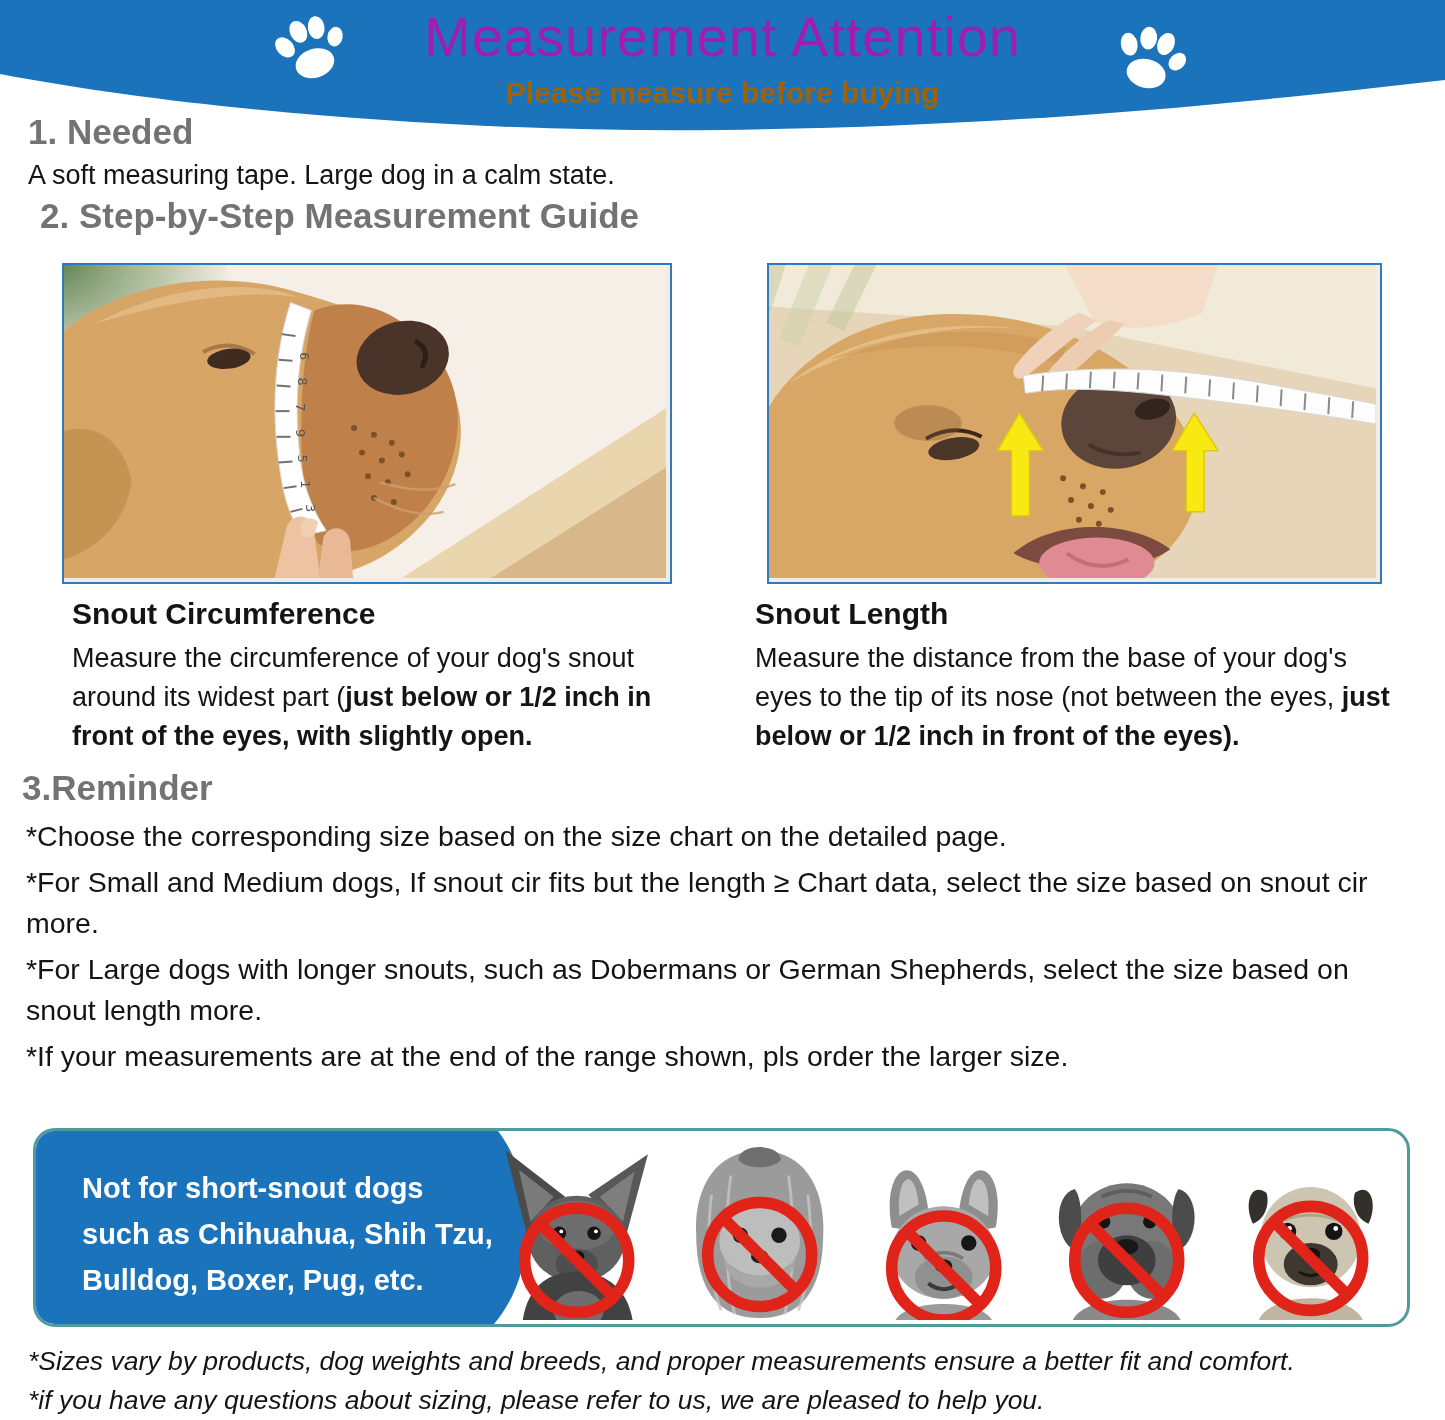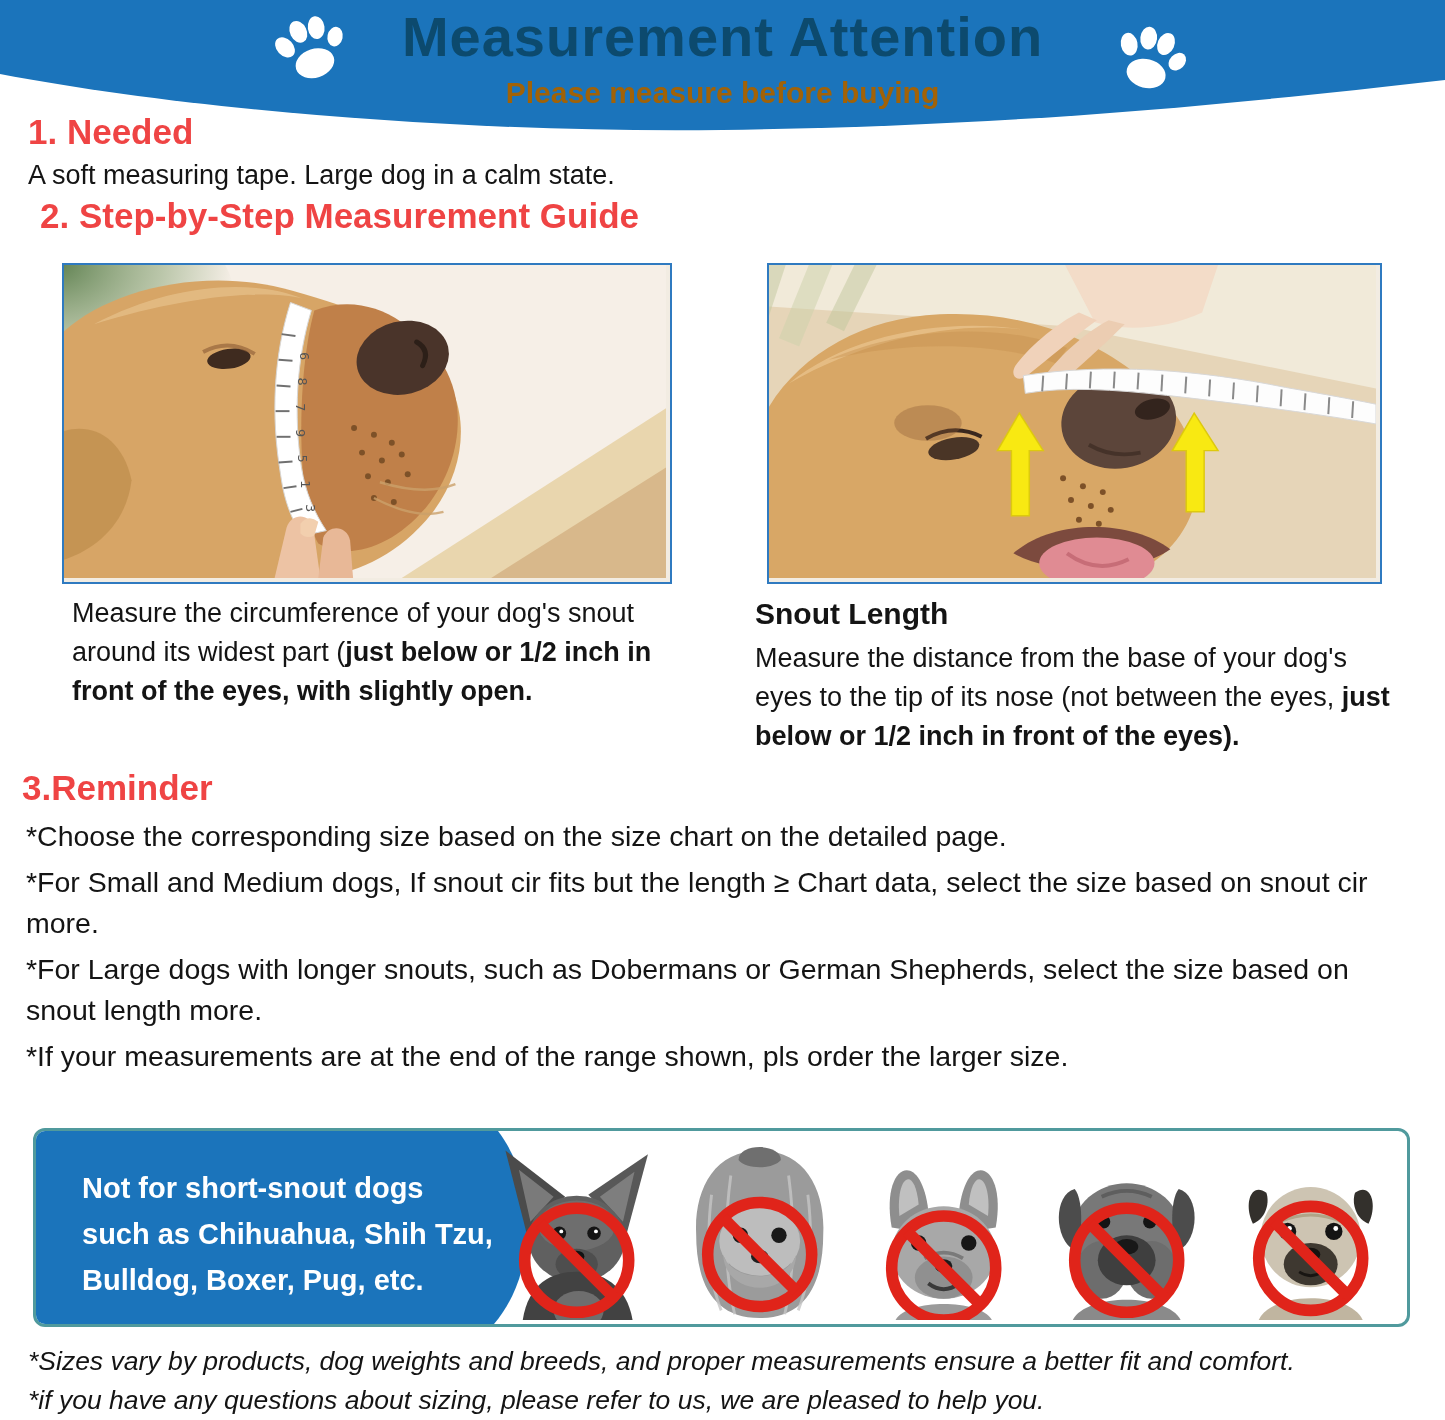--- a/index.html
+++ b/index.html
@@ -3,29 +3,29 @@
 <meta charset="utf-8">
 <style>
   html,body{margin:0;padding:0;background:#fff;}
   .page{position:relative;width:1445px;height:1420px;background:#fff;overflow:hidden;
         font-family:"Liberation Sans","DejaVu Sans",sans-serif;color:#141414;}
 
   
   .header{position:absolute;left:0;top:0;width:1445px;height:140px;}
   .header svg.band{position:absolute;left:0;top:0;}
   .page-title{position:absolute;left:0;top:4px;width:1445px;text-align:center;
-              color:#0c4a6e;font-size:56px;font-weight:bold;letter-spacing:1px;}
+              color:#a21caf;font-size:56px;font-weight:normal;letter-spacing:1px;}
   .page-subtitle{position:absolute;left:0;top:76px;width:1445px;text-align:center;
                  color:#a16207;font-size:30px;font-weight:bold;}
   .paw{position:absolute;width:76px;height:76px;}
   .paw.left{left:272px;top:10px;transform:rotate(-18deg);}
   .paw.right{left:1112px;top:20px;transform:rotate(14deg);}
 
   
-  .h-blue{position:absolute;color:#ef4444;font-weight:bold;font-size:35px;white-space:nowrap;}
+  .h-blue{position:absolute;color:#737373;font-weight:bold;font-size:35px;white-space:nowrap;}
   .h1{left:28px;top:112px;}
   .h2{left:40px;top:196px;}
   .h3{left:22px;top:768px;}
   .body-line{position:absolute;left:28px;top:160px;font-size:27px;}
 
   
   .photo{position:absolute;top:263px;height:317px;border:2px solid #2f7ac0;background:#f2ece2;}
   .photo.leftp{left:62px;width:606px;}
   .photo.rightp{left:767px;width:611px;}
   .photo svg{display:block;}
@@ -36,21 +36,21 @@
   .caption.rightc{left:755px;width:640px;}
   .caption .cap-title{font-size:30px;font-weight:bold;margin-bottom:6px;}
   .caption b{font-weight:bold;}
 
   
   .bullets{position:absolute;left:22px;top:812px;width:1402px;font-size:28.5px;line-height:41.5px;}
   .bullets div{margin:4px;}
 
   
   .banner{position:absolute;left:33px;top:1128px;width:1377px;height:199px;background:#fff;
-          border:3px solid #509a9d;border-radius:12px;overflow:hidden;box-sizing:border-box;}
+          border:3px solid #509a9d;border-radius:22px;overflow:hidden;box-sizing:border-box;}
   .banner .bluewave{position:absolute;left:0;top:0;height:100%;}
   .banner-text{position:absolute;left:46px;top:34px;color:#fff;font-size:29px;font-weight:bold;
                line-height:46px;white-space:nowrap;}
   .dogs{position:absolute;left:452px;right:8px;top:6px;bottom:4px;display:flex;gap:6px;align-items:flex-end;}
   .dog{flex:1;height:100%;position:relative;}
   .dog svg{position:absolute;left:0;bottom:0;width:100%;height:100%;}
 
   
   .footer{position:absolute;left:28px;top:1342px;width:1400px;font-size:26.5px;line-height:39px;font-style:italic;}
 </style>
@@ -237,20 +237,21 @@
       <g>
         <polygon points="252,150 230,188 244,188 244,254 262,254 262,188 276,188" fill="#f8e912" stroke="#ddc90e" stroke-width="1.5"></polygon>
       </g>
       <g>
         <polygon points="428,150 406,188 420,188 420,250 438,250 438,188 452,188" fill="#f8e912" stroke="#ddc90e" stroke-width="1.5"></polygon>
       </g>
     </svg>
   </div>
 
   <div class="caption leftc">
+    <div class="cap-title">Snout Circumference</div>
     <span>Measure the circumference of your dog's snout around its widest part (</span><b>just below or 1/2 inch in front of the eyes, with slightly open.</b>
   </div>
   <div class="caption rightc">
     <div class="cap-title">Snout Length</div>
     <span>Measure the distance from the base of your dog's eyes to the tip of its nose (not between the eyes, </span><b>just below or 1/2 inch in front of the eyes).</b>
   </div>
 
   <div class="h-blue h3">3.Reminder</div>
   <div class="bullets">
     <div>*Choose the corresponding size based on the size chart on the detailed page.</div>

